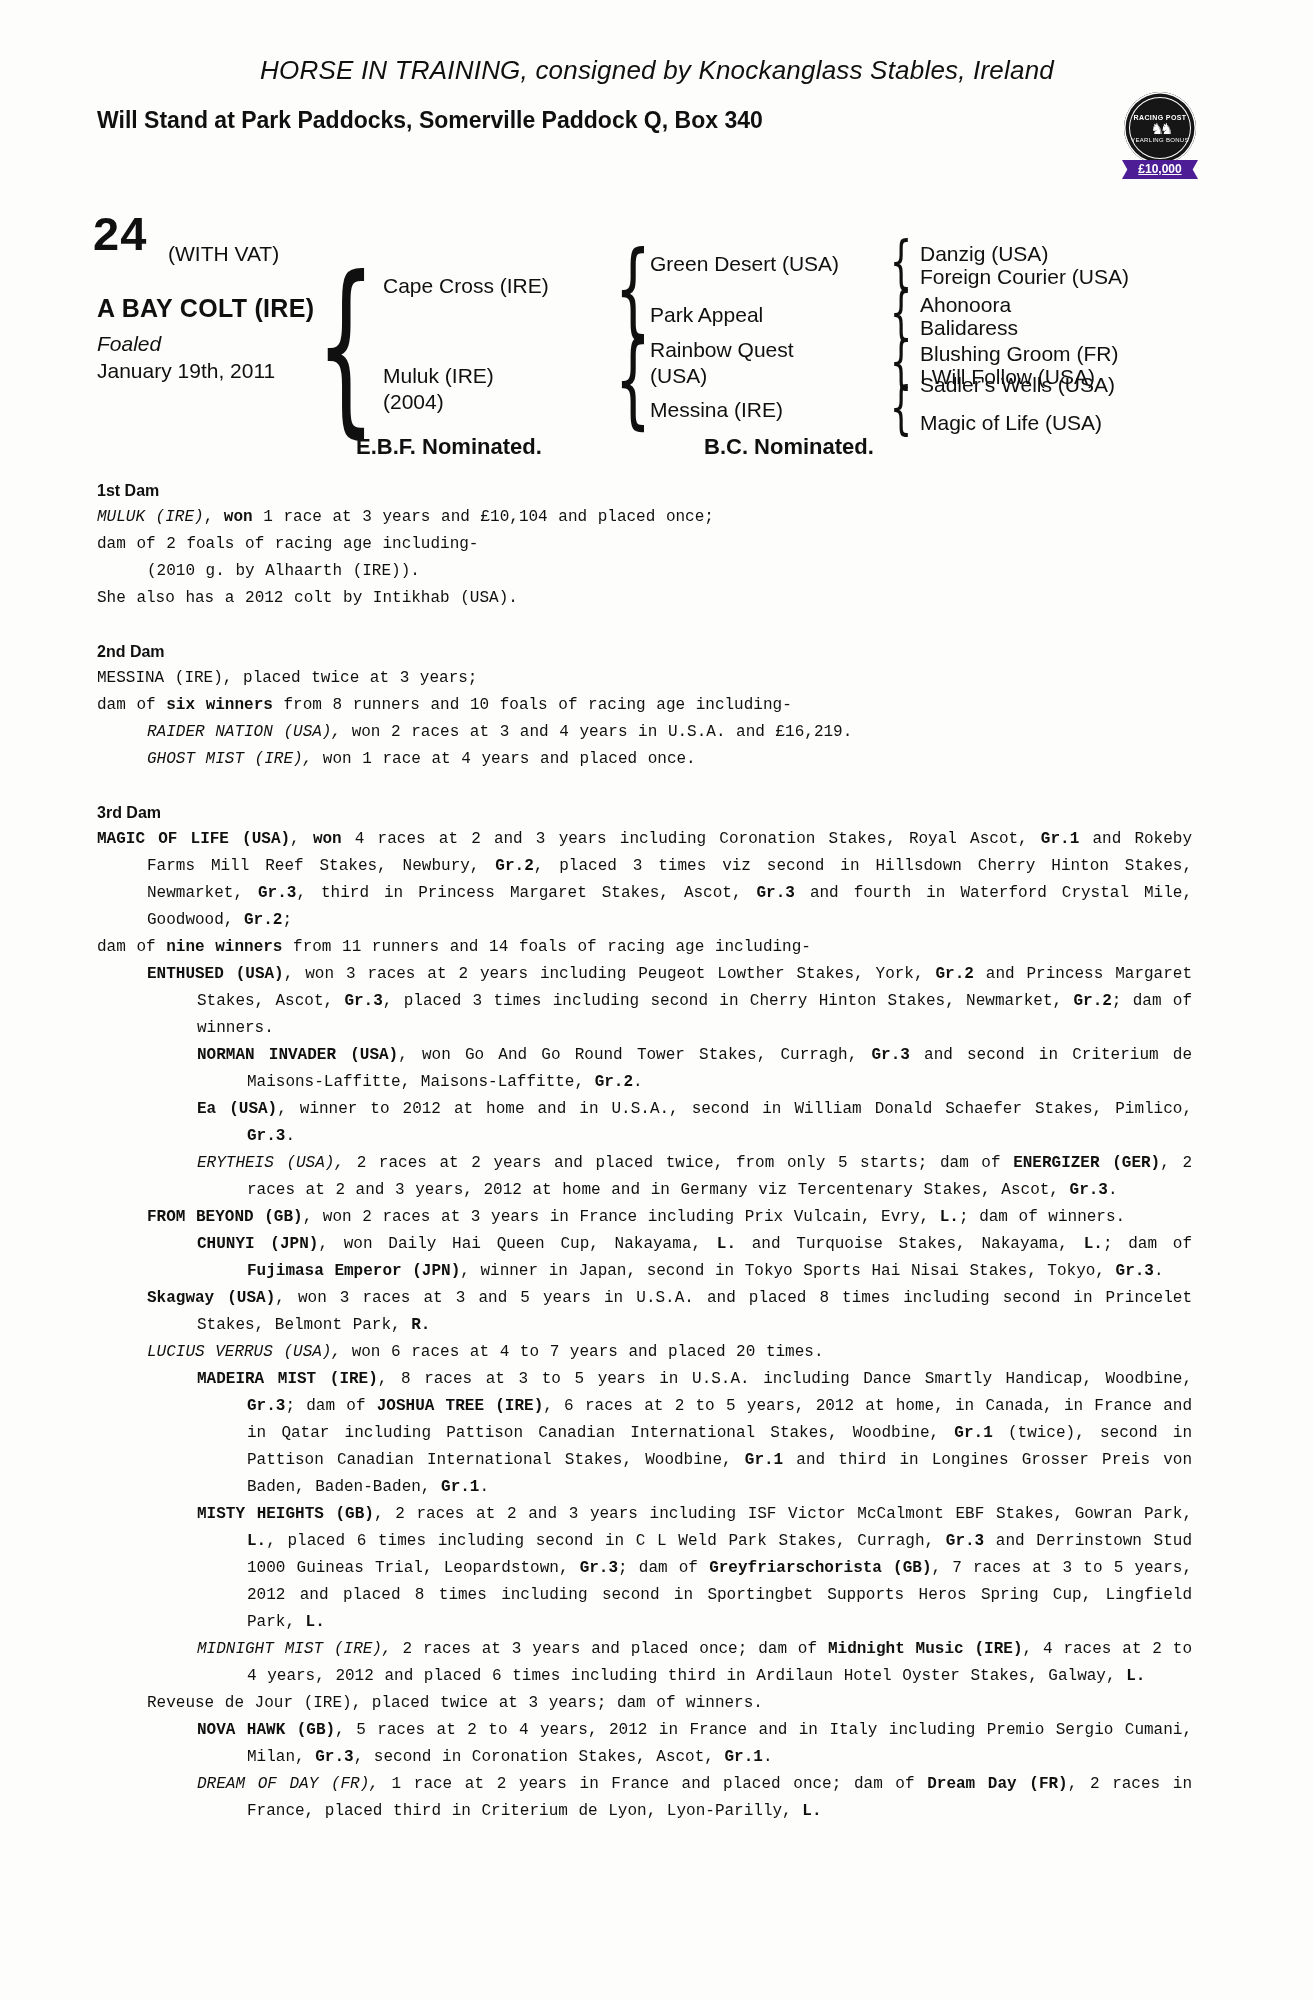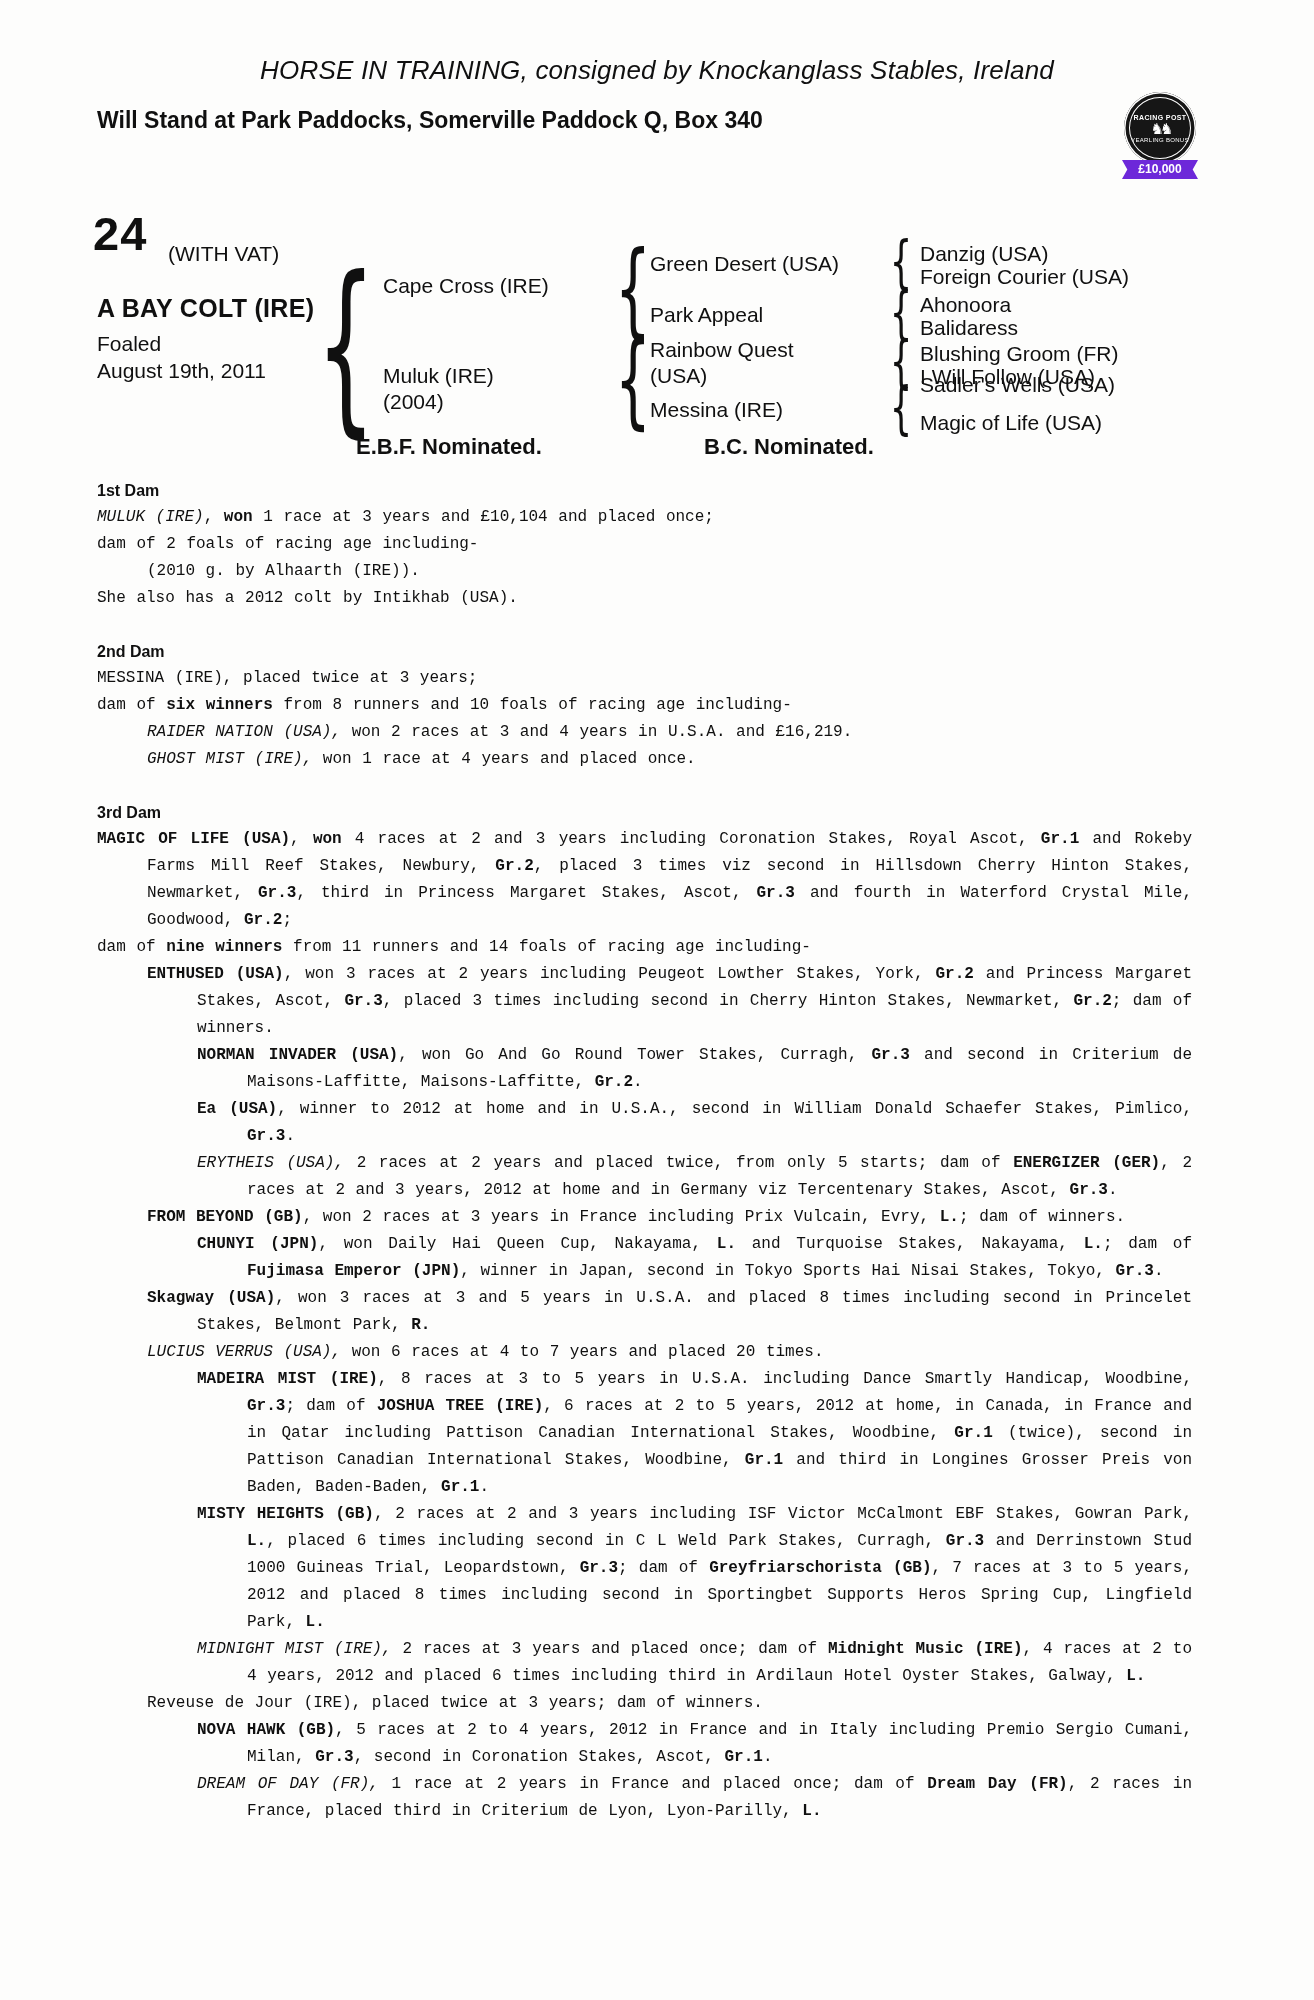--- a/index.html
+++ b/index.html
@@ -23,31 +23,32 @@
     box-shadow:inset 0 0 0 1.5px #fff, inset 0 0 0 5px #161616, inset 0 0 0 6px #fff;
     display:flex;flex-direction:column;align-items:center;justify-content:center;
     color:#fff;overflow:hidden;
   }
   .badge-top{font-size:7px;font-weight:bold;letter-spacing:.4px;}
   .badge-sub{font-size:6px;letter-spacing:.3px;}
   .badge-horses{line-height:16px;}
   .badge-horses::before{content:"♞♞";font-family:"DejaVu Sans",sans-serif;
     font-size:15px;color:#fff;letter-spacing:-4px;}
   .badge-ribbon{
-    margin-top:-4px;background:#6d28d9;color:#fff;font-size:12px;font-weight:bold;
+    margin-top:-4px;background:#4c1d95;color:#fff;font-size:12px;font-weight:bold;
     line-height:19px;width:76px;
     clip-path:polygon(0 0,100% 0,93% 50%,100% 100%,0 100%,7% 50%);
+    text-decoration:underline;
   }
   
   .pedigree{position:relative;height:240px;margin-top:93px;font-size:21px;}
   .pedigree .abs{position:absolute;white-space:pre-line;line-height:26px;}
   .lot-number{left:93px;top:-6px;font-size:47px;font-weight:bold;line-height:48px;letter-spacing:1px;}
   .lot-vat{left:168px;top:14px;}
   .colt-name{left:97px;top:68px;font-size:25px;font-weight:bold;letter-spacing:.3px;}
-  .foaled{left:97px;top:104px;}
+  .foaled{left:97px;top:104px;font-style:italic;}
   .foaled-date{left:97px;top:131px;}
   .g1a{left:383px;top:46px;}
   .g1b{left:383px;top:136px;}
   .g2a{left:650px;top:24px;}
   .g2b{left:650px;top:75px;}
   .g2c{left:650px;top:110px;}
   .g2d{left:650px;top:170px;}
   .g3{left:920px;line-height:23px;}
   .g3-0{top:14px;} .g3-1{top:37px;}
   .g3-2{top:65px;} .g3-3{top:88px;}
@@ -88,21 +89,21 @@
       <div class="badge-sub">YEARLING BONUS</div>
     </div>
     <div class="badge-ribbon">£10,000</div>
   </div>
 
   <div class="pedigree">
     <div class="abs lot-number">24</div>
     <div class="abs lot-vat">(WITH VAT)</div>
     <div class="abs colt-name">A BAY COLT (IRE)</div>
     <div class="abs foaled">Foaled</div>
-    <div class="abs foaled-date">August 19th, 2011</div>
+    <div class="abs foaled-date">January 19th, 2011</div>
 
     <div class="brace brace-g1"></div>
     <div class="abs g1a">Cape Cross (IRE)</div>
     <div class="abs g1b">Muluk (IRE)
 (2004)</div>
 
     <div class="brace brace-g2a"></div>
     <div class="abs g2a">Green Desert (USA)</div>
     <div class="abs g2b">Park Appeal</div>
     <div class="brace brace-g2b"></div>

